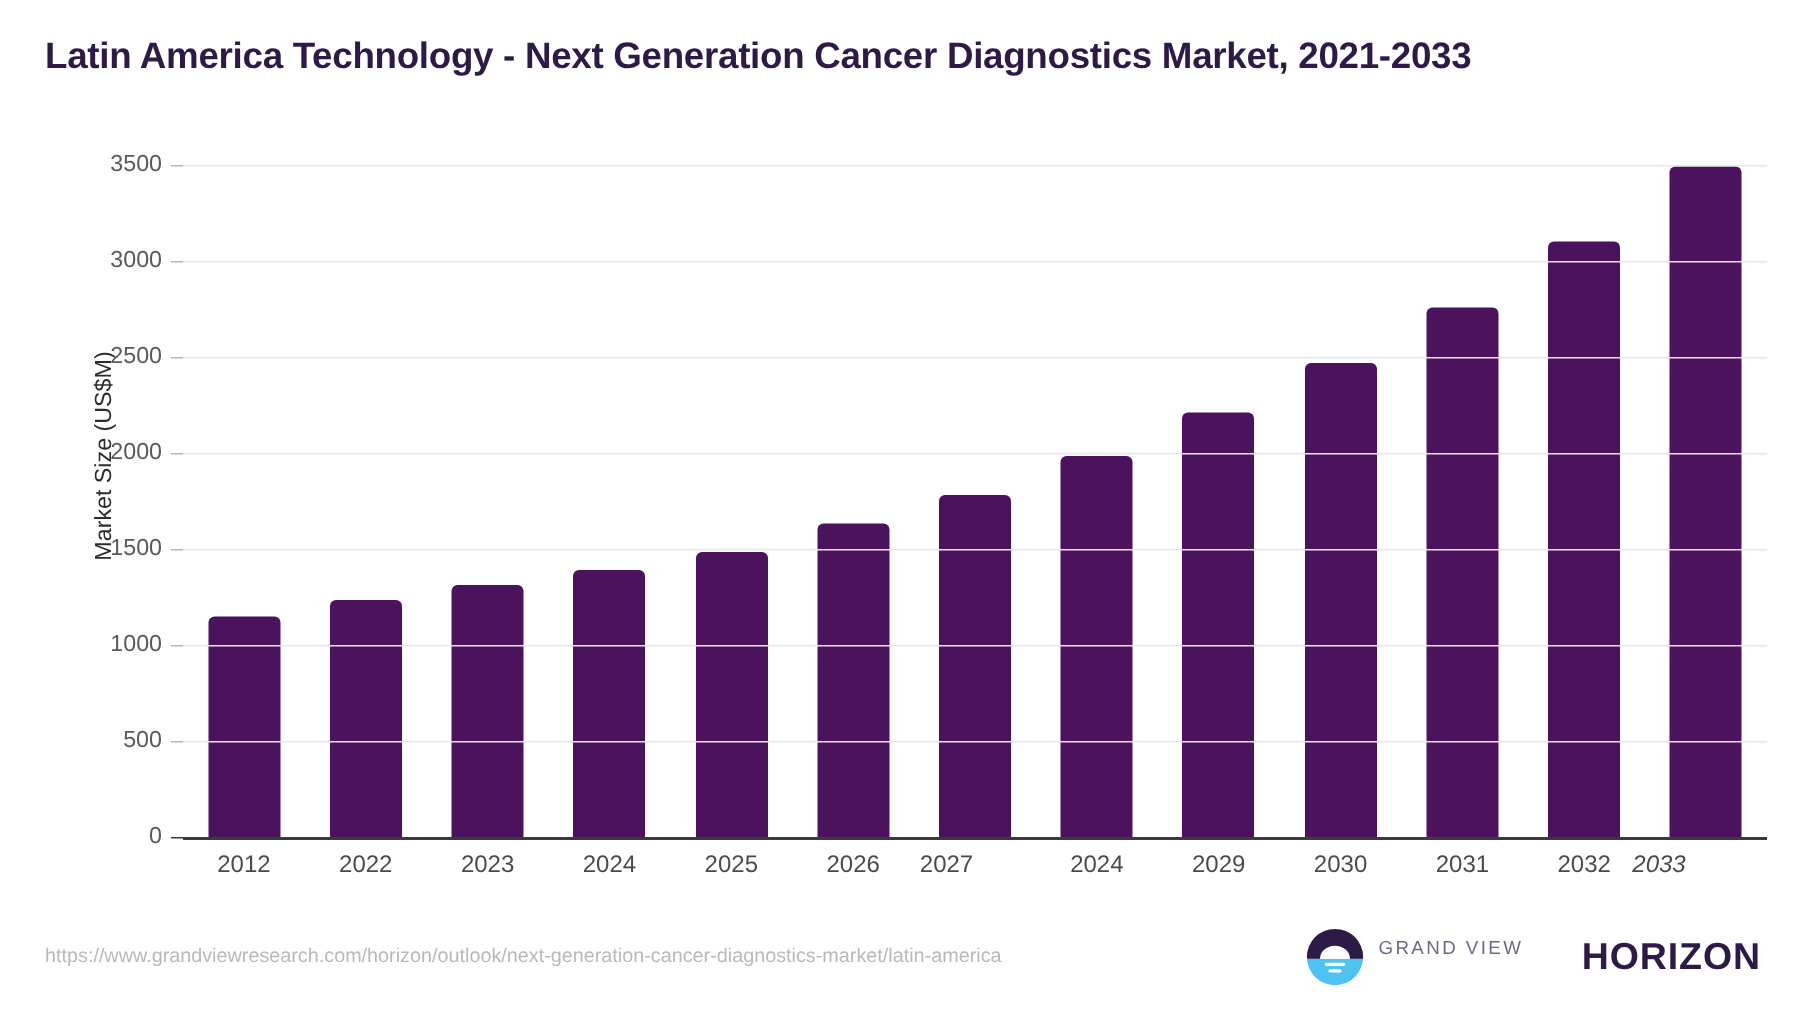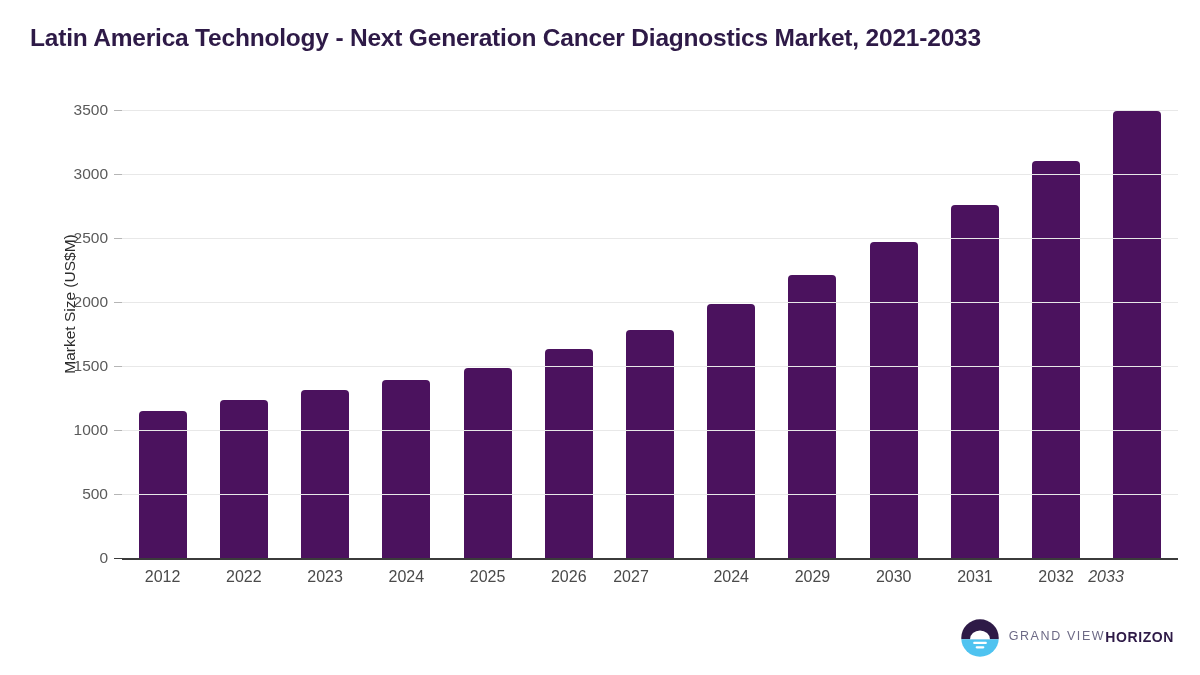--- a/index.html
+++ b/index.html
@@ -133,24 +133,25 @@
     line-height: 1;
   }
   .logo-top {
     font-size: 12.5px;
     letter-spacing: 1.6px;
     color: #6d6a86;
     font-weight: normal;
     margin-bottom: 4px;
   }
   .logo-bottom {
-    font-size: 14px;
+    font-size: 25px;
     letter-spacing: 0.6px;
     color: #2E1A47;
     font-weight: bold;
+    margin-left: 39px;
   }
 </style>
 </head>
 <body>
 
 <div class="page">
 
   <div class="chart-title">Latin America Technology - Next Generation Cancer Diagnostics Market, 2021-2033</div>
 
   <div class="plot-wrap">
@@ -213,20 +214,21 @@
         <div class="xtick-label" style="left: 576px;">2027</div>
         <div class="xtick-label" style="left: 676.231px;">2024</div>
         <div class="xtick-label" style="left: 757.462px;">2029</div>
         <div class="xtick-label" style="left: 838.692px;">2030</div>
         <div class="xtick-label" style="left: 919.923px;">2031</div>
         <div class="xtick-label" style="left: 1001.15px;">2032</div>
         <div class="xtick-label" style="left: 1051px; font-style: italic;">2033</div>
       </div>
   </div>
 
+  <div class="footer-url">https://www.grandviewresearch.com/horizon/outlook/next-generation-cancer-diagnostics-market/latin-america</div>
 
   <div class="logo">
     <svg class="logo-mark" viewBox="0 0 64 64">
       <defs>
         <clipPath id="circ">
             <circle cx="32" cy="32" r="30"></circle>
           </clipPath>
       </defs>
       <g clip-path="url(#circ)">
         <rect x="0" y="0" width="64" height="34" fill="#2E1A47"></rect>

